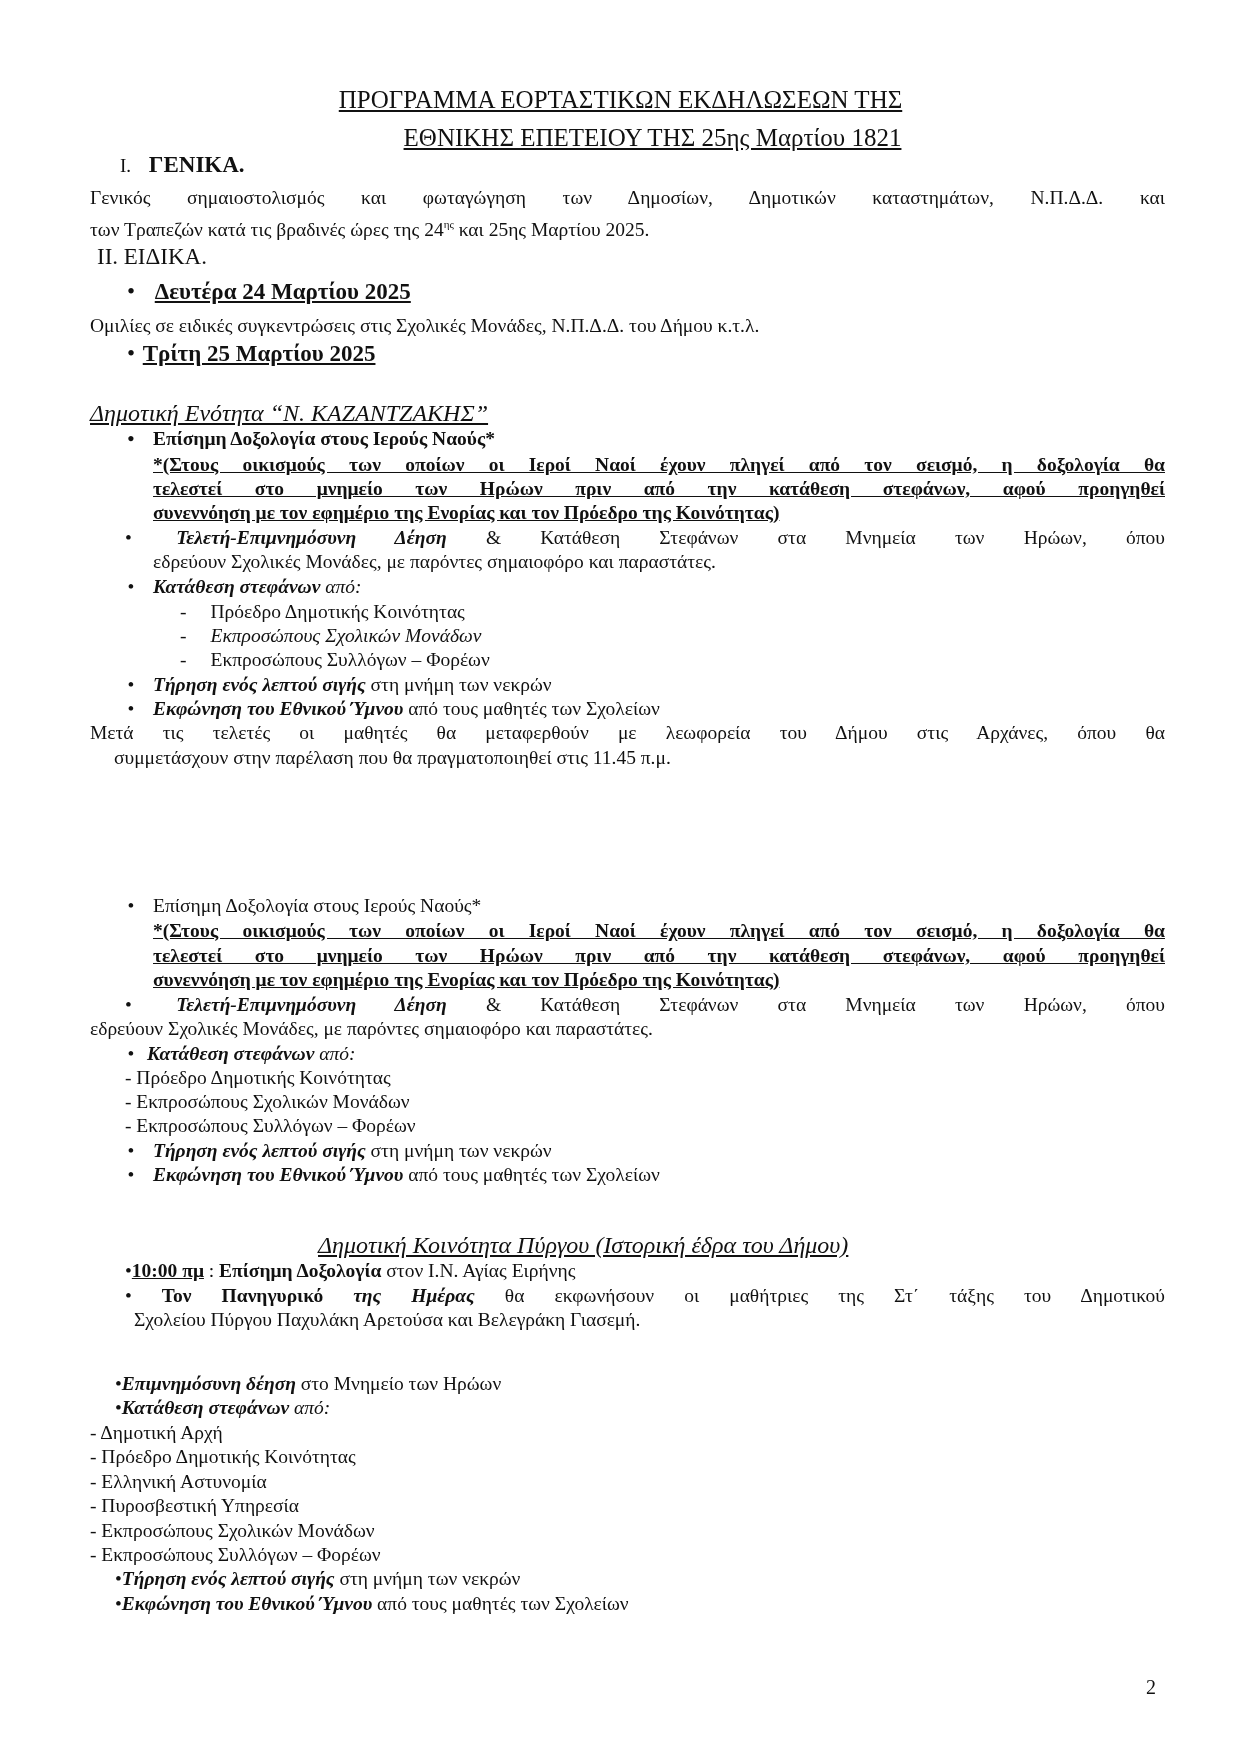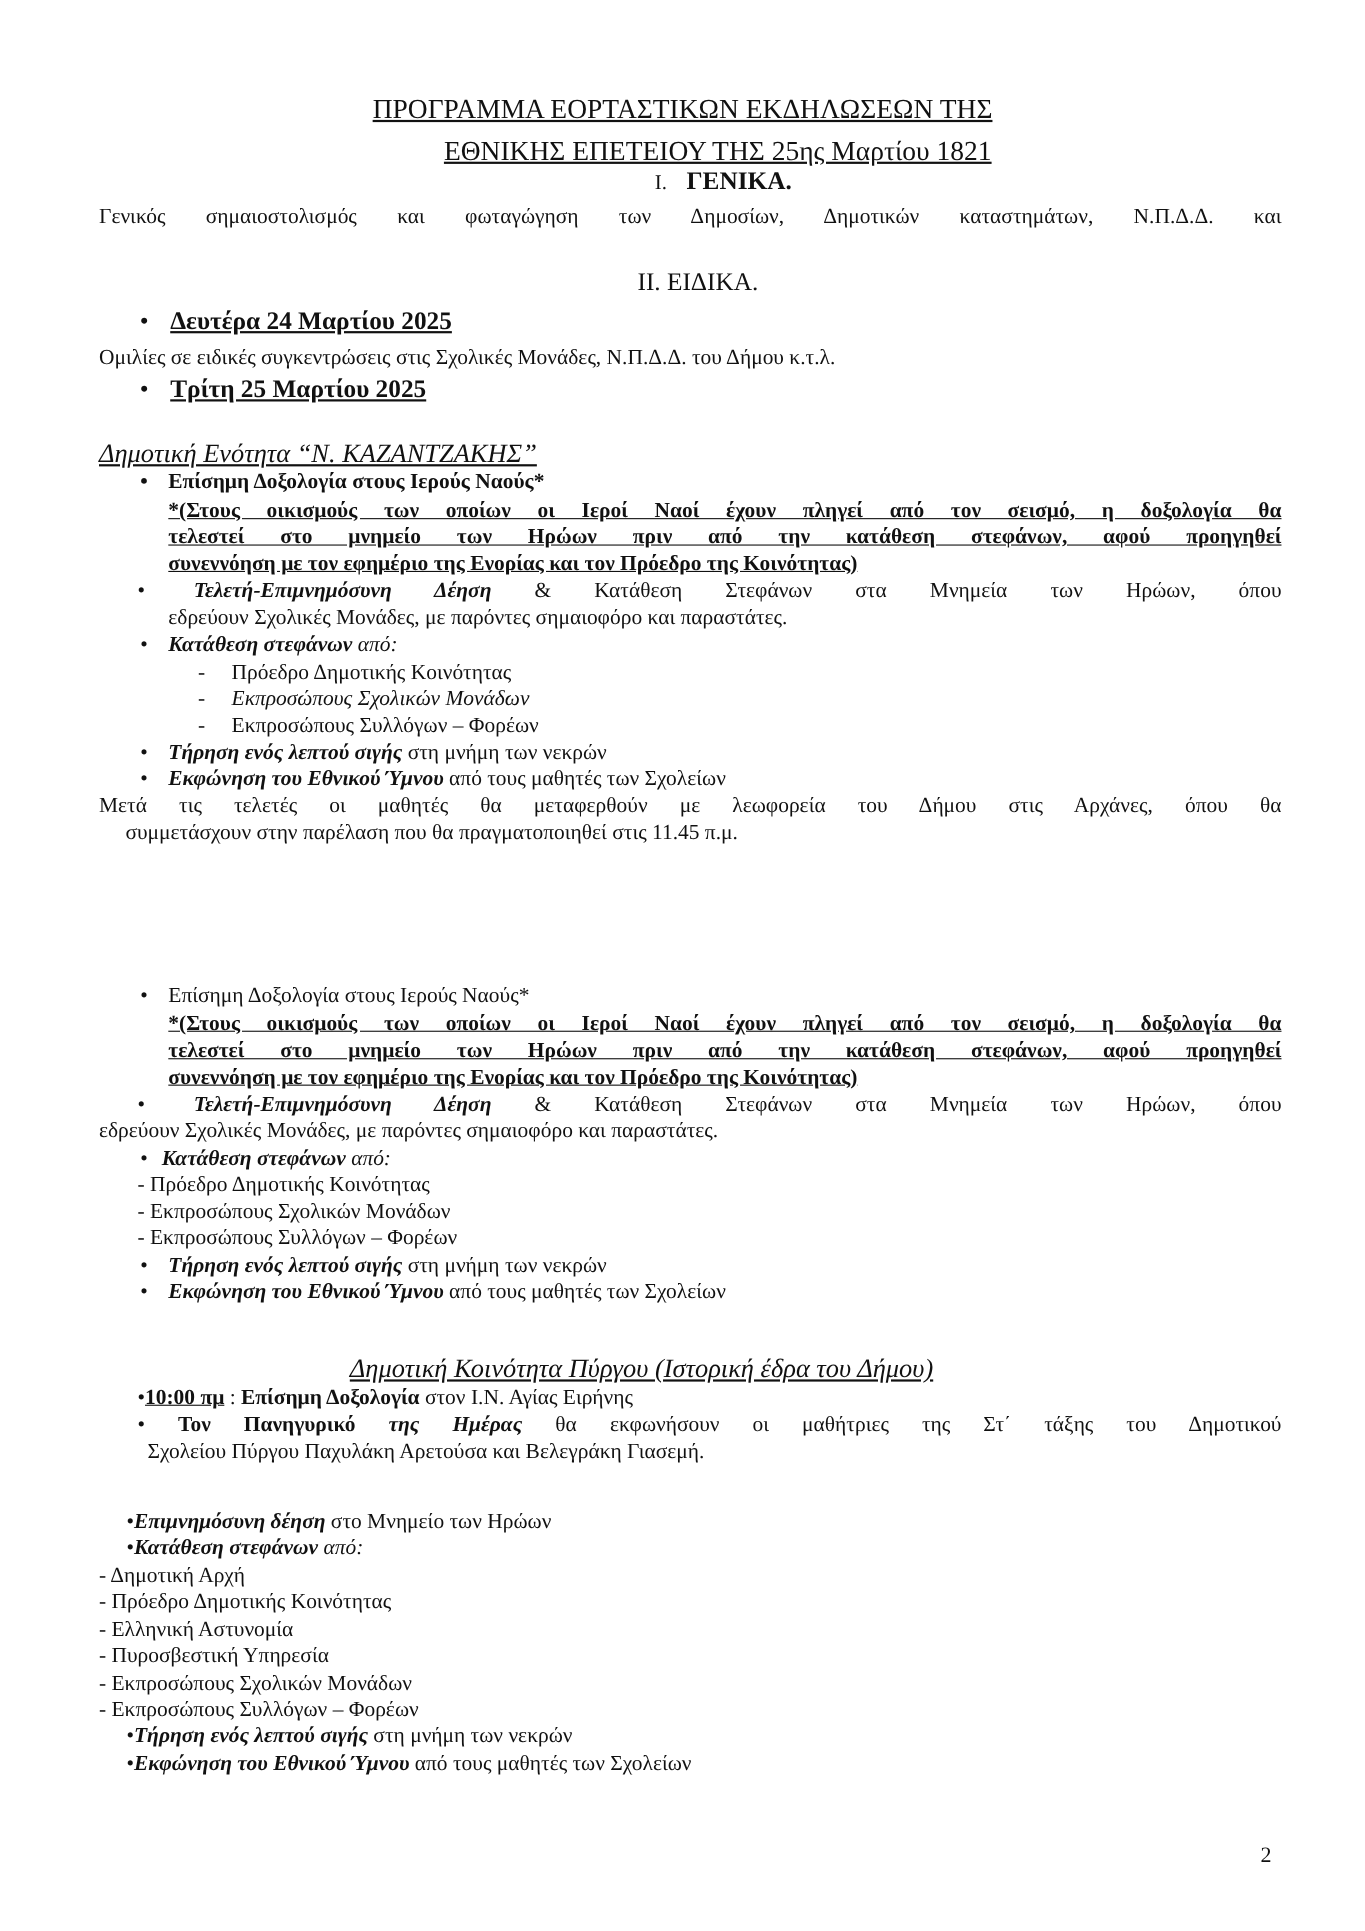--- a/index.html
+++ b/index.html
@@ -5,21 +5,21 @@
   html, body { margin: 0; padding: 0; background: #ffffff; }
   body { width: 1241px; height: 1755px; position: relative; overflow: hidden;
          font-family: "Liberation Serif", "DejaVu Serif", serif; color: #111; }
   .page { position: absolute; left: 0; top: 0; width: 1241px; height: 1755px; }
   .title { position: absolute; left: 0; width: 1241px; text-align: center;
            font-size: 25px; text-decoration: underline; letter-spacing: 0px; }
   .t1 { top: 86px; }
   .t2 { top: 124px; margin-left: 32px; }
   .line { position: absolute; left: 90px; width: 1075px; font-size: 19.5px; line-height: 26px; white-space: nowrap; }
   .just { text-align: justify; text-align-last: justify; white-space: normal; }
-  .sec { font-size: 23px; text-align: center; }
+  .sec { font-size: 23px; }
   .bold { font-weight: bold; }
   .ital { font-style: italic; }
   .u { text-decoration: underline; }
   .bullet { display: inline-block; width: 12px; text-align: center; }
   .h2 { font-size: 24px; font-style: italic; text-decoration: underline; }
   .note { font-weight: bold; text-decoration: underline; }
   sup { font-size: 11px; }
   .pagenum { position: absolute; left: 1146px; top: 1676px; font-size: 20px; }
 </style>
 </head>
@@ -28,32 +28,33 @@
 <div class="page">
 
   <div class="title t1">ΠΡΟΓΡΑΜΜΑ ΕΟΡΤΑΣΤΙΚΩΝ ΕΚΔΗΛΩΣΕΩΝ ΤΗΣ</div>
   <div class="title t2">ΕΘΝΙΚΗΣ ΕΠΕΤΕΙΟΥ ΤΗΣ 25ης Μαρτίου 1821</div>
 
   <div class="line sec" style="left:120px; top:152px;">
     <span style="font-size:19px;">I.</span>
     <span class="bold" style="margin-left:12px;">ΓΕΝΙΚΑ.</span>
   </div>
   <div class="line just" style="top:185px;">Γενικός σημαιοστολισμός και φωταγώγηση των Δημοσίων, Δημοτικών καταστημάτων, Ν.Π.Δ.Δ. και</div>
+  <div class="line" style="top:211px;"><span>των Τραπεζών κατά τις βραδινές ώρες της 24</span><sup>ης</sup><span> και 25ης Μαρτίου 2025.</span></div>
 
   <div class="line sec" style="left:97px; top:244px;">II. ΕΙΔΙΚΑ.</div>
 
   <div class="line" style="left:125px; top:279px; font-size:23px;">
     <span class="bullet">•</span>
     <span class="bold u" style="margin-left:12px;">Δευτέρα 24 Μαρτίου 2025</span>
   </div>
   <div class="line" style="top:313px;">Ομιλίες σε ειδικές συγκεντρώσεις στις Σχολικές Μονάδες, Ν.Π.Δ.Δ. του Δήμου κ.τ.λ.</div>
 
   <div class="line" style="left:125px; top:341px; font-size:23px;">
     <span class="bullet">•</span>
-    <span class="bold u" style="margin-left:12px;">Τρίτη 25 Μαρτίου 2025</span>
+    <span class="bold u" style="">Τρίτη 25 Μαρτίου 2025</span>
   </div>
 
   <div class="line h2" style="top:400px;">Δημοτική Ενότητα “Ν. ΚΑΖΑΝΤΖΑΚΗΣ”</div>
   <div class="line bold" style="left:125px; top:426px;"><span class="bullet">•</span><span style="margin-left:16px;">Επίσημη Δοξολογία στους Ιερούς Ναούς*</span></div>
   <div class="line just note" style="left:153px; width:1012px; top:452px;">*(Στους οικισμούς των οποίων οι   Ιεροί Ναοί έχουν πληγεί από τον σεισμό, η δοξολογία θα</div>
   <div class="line just note" style="left:153px; width:1012px; top:476px;">τελεστεί στο μνημείο των Ηρώων πριν από την κατάθεση στεφάνων, αφού προηγηθεί</div>
   <div class="line note" style="left:153px; top:500px;">συνεννόηση με τον εφημέριο της Ενορίας και τον Πρόεδρο της Κοινότητας)</div>
   <div class="line just" style="left:125px; width:1040px; top:525px;"><span class="bullet">•</span> <span class="bold ital">Τελετή-Επιμνημόσυνη Δέηση</span><span> &amp; Κατάθεση Στεφάνων στα Μνημεία των Ηρώων, όπου</span></div>
   <div class="line" style="left:153px; top:549px;">εδρεύουν Σχολικές Μονάδες, με παρόντες σημαιοφόρο και παραστάτες.</div>
   <div class="line" style="left:125px; top:574px;"><span class="bullet">•</span><span class="bold ital" style="margin-left:16px;">Κατάθεση στεφάνων</span><span class="ital"> από:</span></div>

